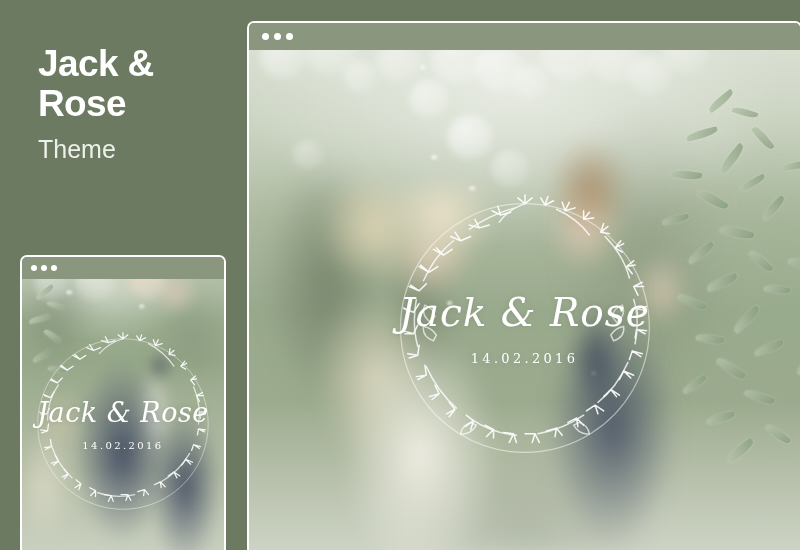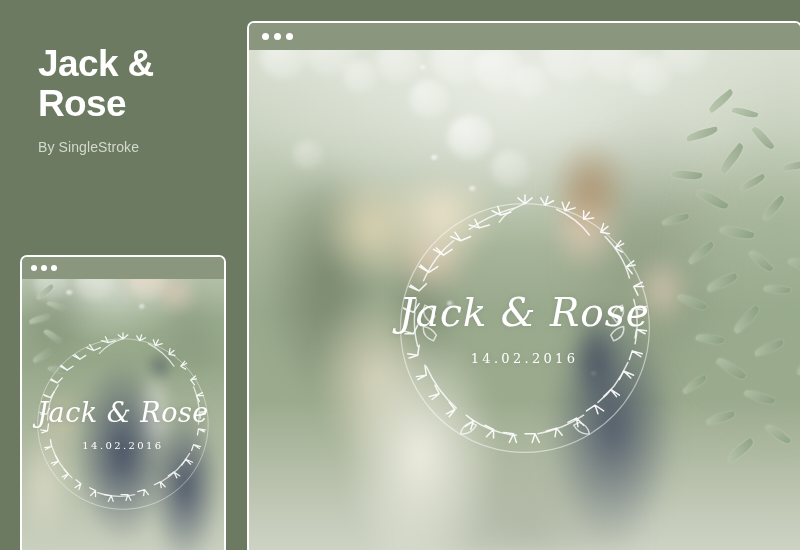--- a/index.html
+++ b/index.html
@@ -260,21 +260,21 @@
     white-space: nowrap;
   }
   #main-window .wedding-date { font-size: 13px; letter-spacing: 3.3px; margin-top: 16px; }
   #mobile-window .wedding-date { font-size: 10px; letter-spacing: 2.4px; margin-top: 12px; }
 </style>
 </head>
 <body>
 
 <div class="info-panel">
   <h1 class="theme-title">Jack &amp; Rose</h1>
-  <p class="theme-author">By SingleStroke</p>
+  <h2 class="theme-subtitle">Theme</h2>
 </div>
 
 <div class="browser-window" id="main-window">
 
   <div class="title-bar">
     <div class="dots">
       <span class="dot"></span>
       <span class="dot"></span>
       <span class="dot"></span>
     </div>

